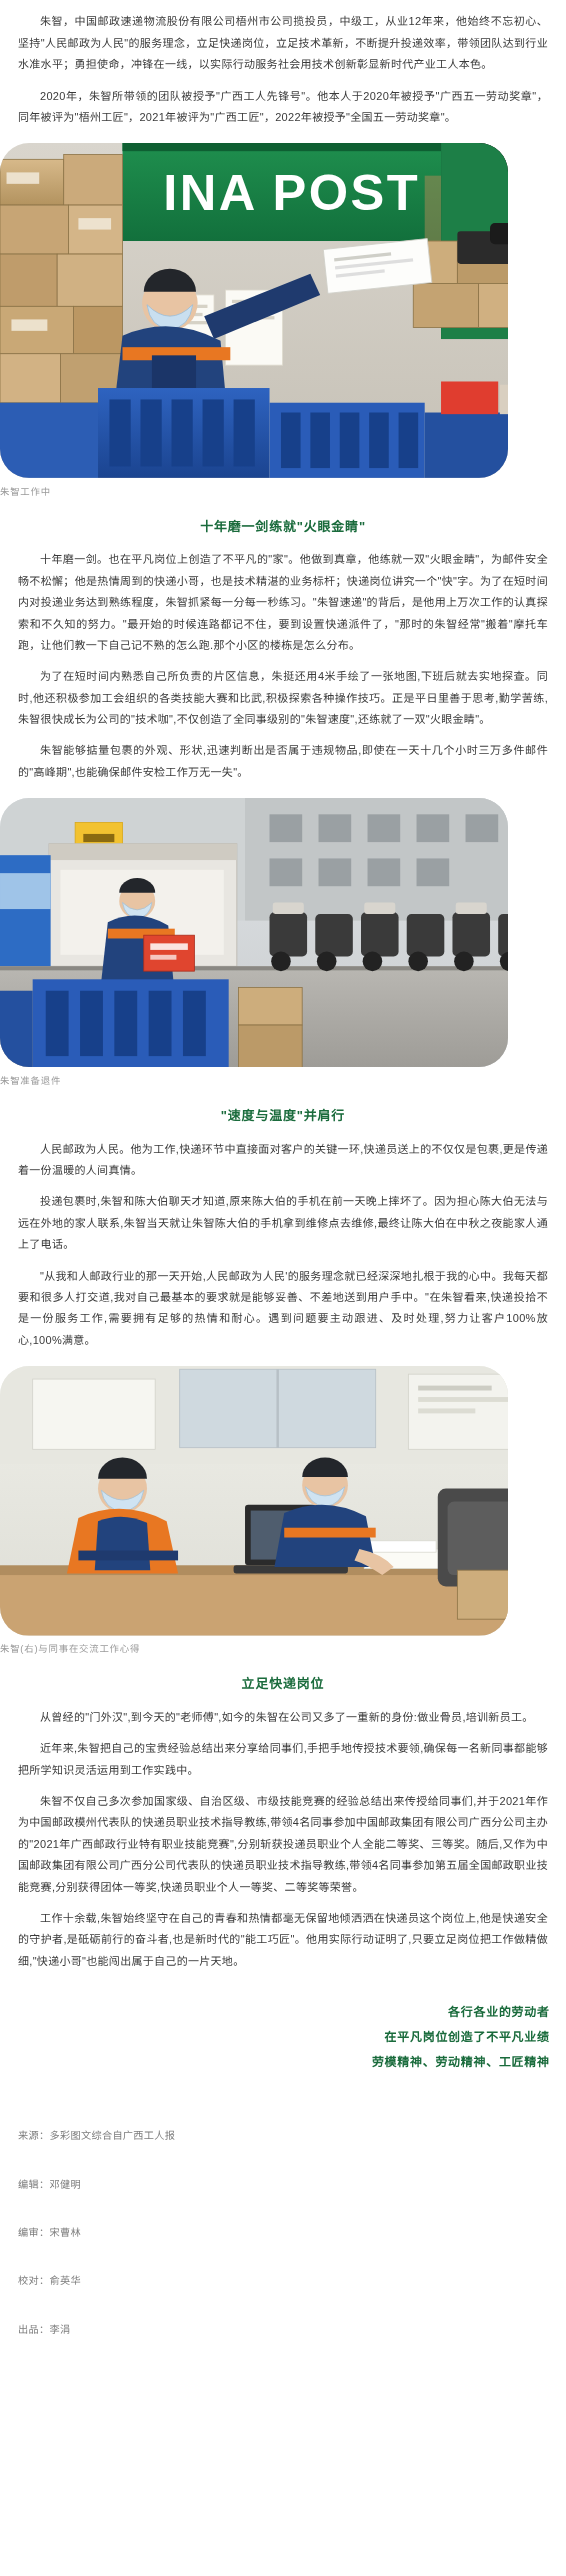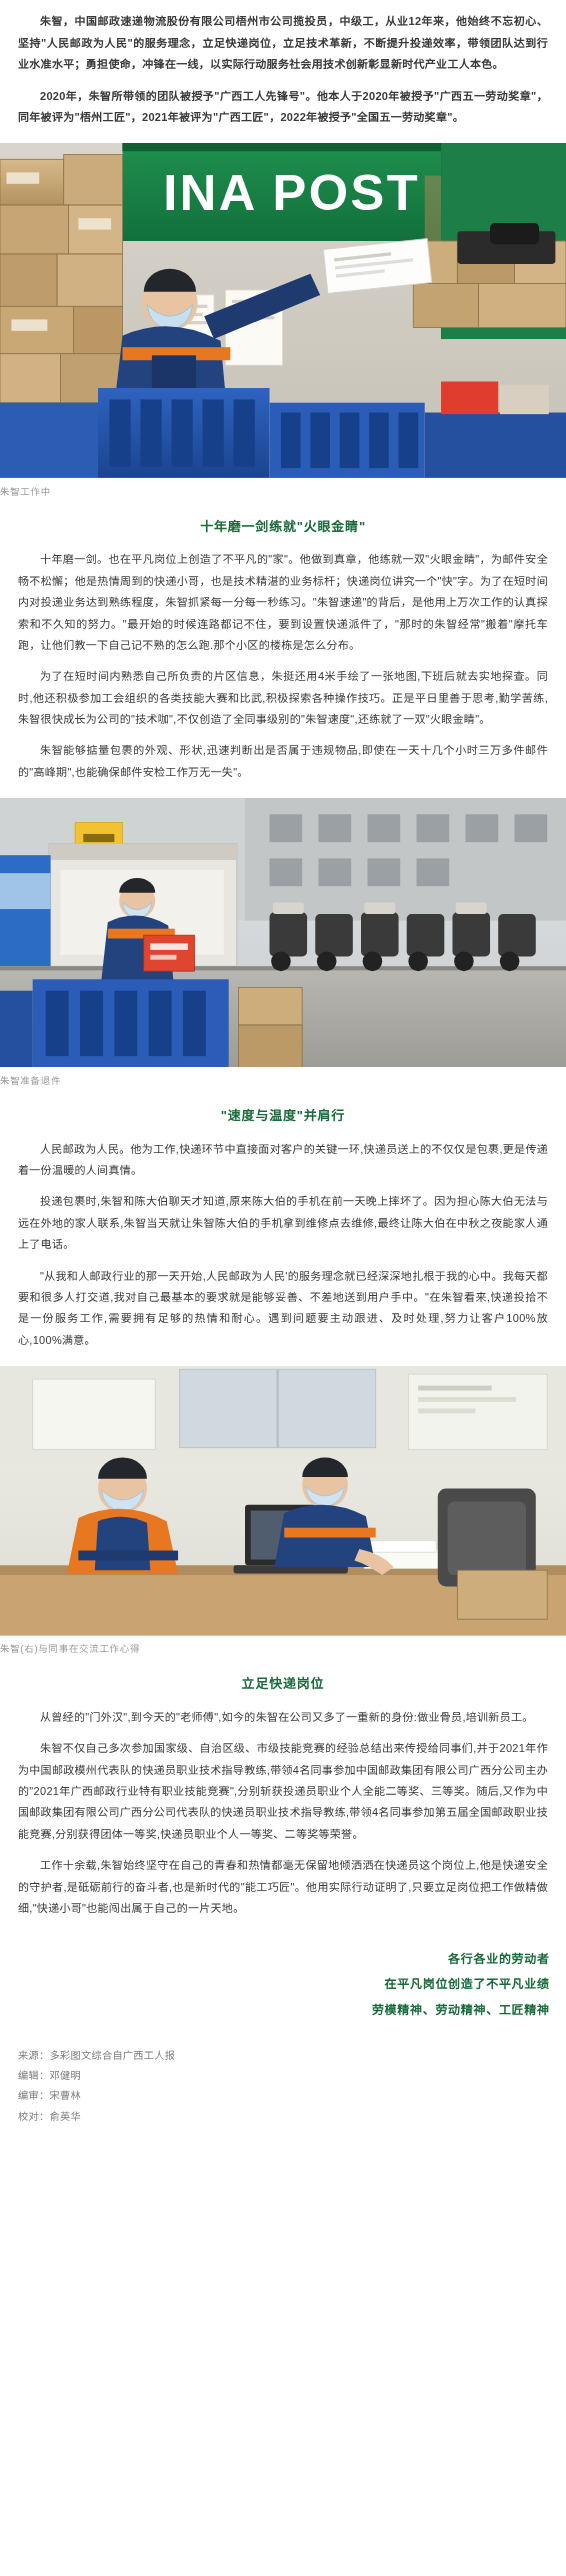--- a/index.html
+++ b/index.html
@@ -14,21 +14,21 @@
 
   .para {
     font-size: 11px;
     line-height: 1.95;
     color: #3a3a3a;
     text-align: justify;
     margin: 0 0 9.8px 0;
     text-indent: 2em;
     letter-spacing: 0.3px;
   }
-  .block-text { padding: 11.4px 18px 4.9px 18px; font-weight: bold; }
+  .block-text { padding: 11.4px 18px 4.9px 18px; }
   .block-text-tight { padding: 6.5px 18px 4.9px 18px; }
 
   
   .sec-head {
     text-align: center;
     font-size: 13px;
     font-weight: bold;
     color: #1a6b3c;
     letter-spacing: 0.8px;
     padding: 14.7px 0 8.2px 0;
@@ -39,22 +39,23 @@
   .caption {
     text-align: left;
     font-size: 9.4px;
     color: #9a9a9a;
     padding: 5.7px 0 3.3px 0;
     letter-spacing: 0.8px;
   }
 
   .photo {
     position: relative;
-    width: 566px;
+    width: 508px;
     overflow: hidden;
+    border-radius: 29px;
   }
   .photo svg { display: block; width: 566px; }
 
   
   .verse {
     text-align: right;
     color: #1a6b3c;
     font-size: 12px;
     font-weight: bold;
     line-height: 2.1;
@@ -62,21 +63,21 @@
     letter-spacing: 0.7px;
   }
 
   
   .footer {
     padding: 8.2px 18px 21px 18px;
     font-size: 10.2px;
     color: #7d7d7d;
     line-height: 2.0;
   }
-  .footer div { letter-spacing: 0.3px; }
+  .footer div { letter-spacing: 0.3px; margin-top: 28px; }
 </style>
 </head>
 <body>
 
 <div class="page">
 
   <div class="block-text">
     <p class="para">朱智，中国邮政速递物流股份有限公司梧州市公司揽投员，中级工，从业12年来，他始终不忘初心、坚持"人民邮政为人民"的服务理念，立足快递岗位，立足技术革新，不断提升投递效率，带领团队达到行业水准水平；勇担使命，冲锋在一线，以实际行动服务社会用技术创新彰显新时代产业工人本色。</p>
     <p class="para">2020年，朱智所带领的团队被授予"广西工人先锋号"。他本人于2020年被授予"广西五一劳动奖章"，同年被评为"梧州工匠"，2021年被评为"广西工匠"，2022年被授予"全国五一劳动奖章"。</p>
   </div>
@@ -366,31 +367,33 @@
 
         <rect x="560" y="250" width="110" height="60" fill="#cdad7c" stroke="#8d7448"></rect>
       </svg>
     </div>
     <div class="caption">朱智(右)与同事在交流工作心得</div>
   </div>
 
   <div class="sec-head">立足快递岗位</div>
   <div class="block-text-tight">
     <p class="para">从曾经的"门外汉",到今天的"老师傅",如今的朱智在公司又多了一重新的身份:做业骨员,培训新员工。</p>
+    <p class="para">近年来,朱智把自己的宝贵经验总结出来分享给同事们,手把手地传授技术要领,确保每一名新同事都能够把所学知识灵活运用到工作实践中。</p>
     <p class="para">朱智不仅自己多次参加国家级、自治区级、市级技能竞赛的经验总结出来传授给同事们,并于2021年作为中国邮政模州代表队的快递员职业技术指导教练,带领4名同事参加中国邮政集团有限公司广西分公司主办的"2021年广西邮政行业特有职业技能竞赛",分别斩获投递员职业个人全能二等奖、三等奖。随后,又作为中国邮政集团有限公司广西分公司代表队的快递员职业技术指导教练,带领4名同事参加第五届全国邮政职业技能竞赛,分别获得团体一等奖,快递员职业个人一等奖、二等奖等荣誉。</p>
     <p class="para">工作十余载,朱智始终坚守在自己的青春和热情都毫无保留地倾洒洒在快递员这个岗位上,他是快递安全的守护者,是砥砺前行的奋斗者,也是新时代的"能工巧匠"。他用实际行动证明了,只要立足岗位把工作做精做细,"快递小哥"也能闯出属于自己的一片天地。</p>
   </div>
 
   <div class="verse">
     <div>各行各业的劳动者</div>
     <div>在平凡岗位创造了不平凡业绩</div>
     <div>劳模精神、劳动精神、工匠精神</div>
   </div>
 
   <div class="footer">
     <div>来源：多彩图文综合自广西工人报</div>
     <div>编辑：邓健明</div>
     <div>编审：宋曹林</div>
     <div>校对：俞英华</div>
+    <div>出品：李涓</div>
   </div>
 
 </div>
 
 
 </body></html>

